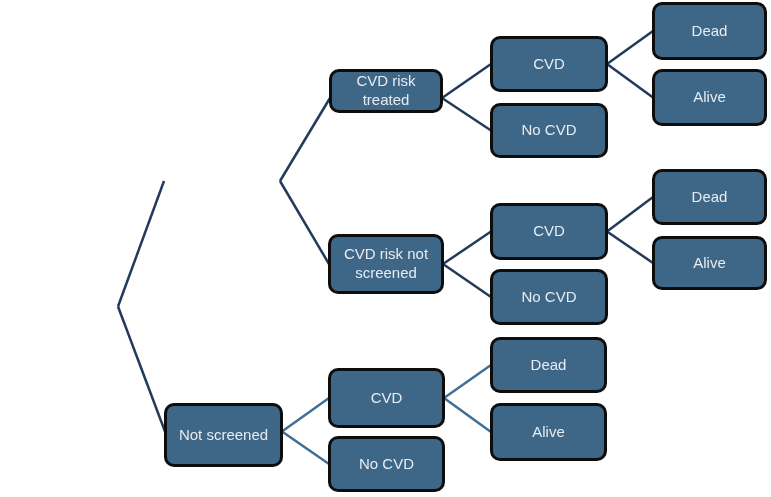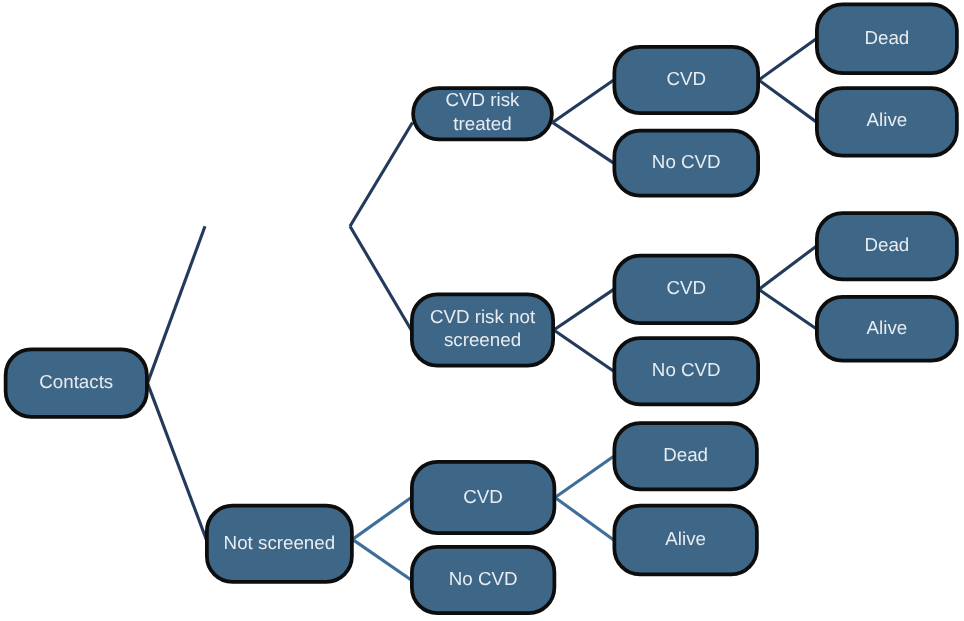--- a/index.html
+++ b/index.html
@@ -20,21 +20,21 @@
     left: 0;
     top: 0;
     width: 771px;
     height: 497px;
   }
   .node {
     position: absolute;
     box-sizing: border-box;
     background: var(--node-fill, #3d6687);
     border: 3px solid var(--node-border, #0d0d0d);
-    border-radius: 22px;
+    border-radius: 10px;
     color: var(--node-text, #e8ecf0);
     display: flex;
     align-items: center;
     justify-content: center;
     text-align: center;
     font-size: 15px;
     line-height: 1.25;
     padding: 2px 6px;
   }
 </style>
@@ -55,23 +55,20 @@
       <line x1="443" y1="264" x2="491" y2="231.5" stroke="#233a5c" stroke-width="2.5"></line>
       <line x1="443" y1="264" x2="491" y2="297" stroke="#233a5c" stroke-width="2.5"></line>
       <line x1="607" y1="231.5" x2="653" y2="197" stroke="#233a5c" stroke-width="2.5"></line>
       <line x1="607" y1="231.5" x2="653" y2="263" stroke="#233a5c" stroke-width="2.5"></line>
       <line x1="282" y1="431.5" x2="329" y2="398" stroke="#3f6e98" stroke-width="2.5"></line>
       <line x1="282" y1="431.5" x2="329" y2="464" stroke="#3f6e98" stroke-width="2.5"></line>
       <line x1="444" y1="398" x2="491" y2="365" stroke="#3f6e98" stroke-width="2.5"></line>
       <line x1="444" y1="398" x2="491" y2="432" stroke="#3f6e98" stroke-width="2.5"></line>
     </svg>
 
-  <div class="node" style="left:3px;   top:278px; width:116px; height:57px">
-    <span>Contacts</span>
-  </div>
 
 
   <div class="node" style="left:164px; top:403px; width:119px; height:64px">
     <span>Not screened</span>
   </div>
 
   <div class="node" style="left:329px; top:69px;  width:114px; height:44px">
     <span>CVD risk treated</span>
   </div>
 

